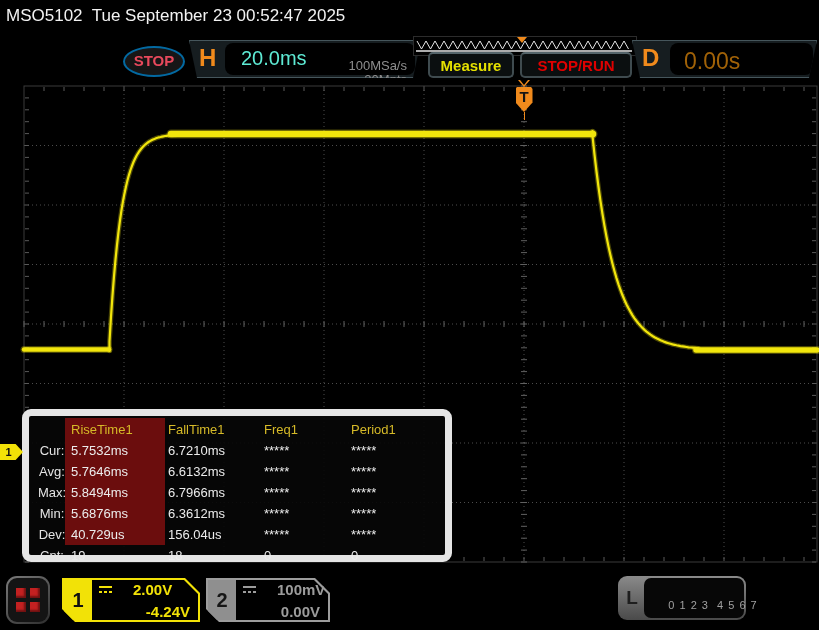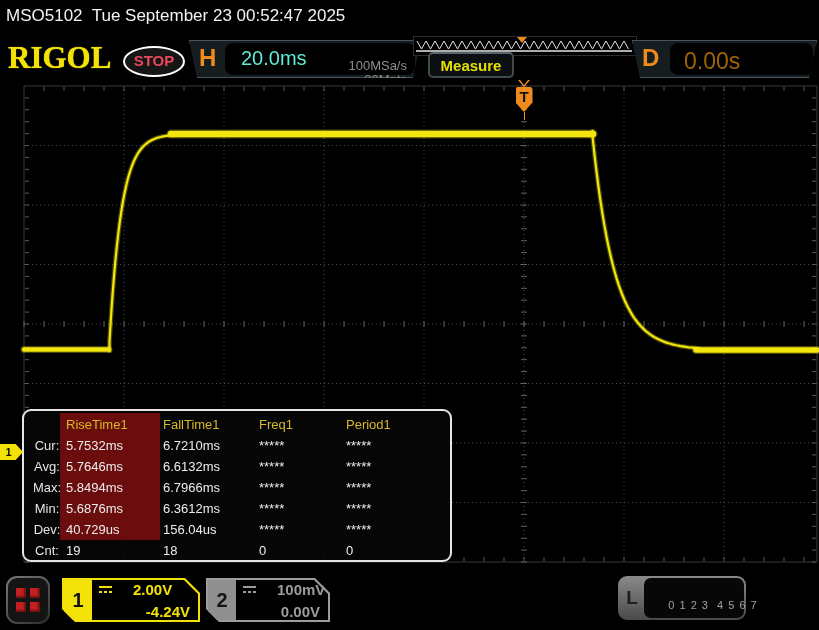--- a/index.html
+++ b/index.html
@@ -6,21 +6,21 @@
   #screen{position:relative;width:819px;height:630px;background:#000;overflow:hidden;
           font-family:"Liberation Sans",sans-serif;-webkit-font-smoothing:antialiased;}
   
   .status-bar{position:absolute;left:0;top:0;width:100%;height:31px;color:#f2f2f2;
               font-size:17px;line-height:31px;padding-left:6px;white-space:pre;}
   
   .logo{position:absolute;left:8px;top:40px;font-family:"Liberation Serif",serif;
         font-weight:bold;font-size:31px;color:var(--yellow);letter-spacing:0px;
         text-shadow:0 0 1px var(--yellow);}
   .stop-badge{position:absolute;left:123px;top:46px;width:58px;height:27px;border-radius:50%;
-        background:#161616;border:2px solid #ffffff;color:var(--pink);font-weight:bold;
+        background:#161616;border:2px solid #0369a1;color:var(--pink);font-weight:bold;
         font-size:15px;text-align:center;line-height:26px;}
   .hpanel{position:absolute;background:#161d20;box-shadow:inset 0 0 0 1px #46565c;
         clip-path:polygon(0 0,100% 0,calc(100% - 8px) 100%,8px 100%);}
   .hpanel.h{left:189px;top:40px;width:232px;height:38px;}
   .hpanel.d{left:632px;top:40px;width:185px;height:38px;}
   .hd-letter{position:absolute;left:10px;top:4px;font-size:24px;font-weight:bold;color:var(--orange);}
   .inner-box{position:absolute;top:3px;bottom:3px;background:#000;border-radius:8px;}
   .h .inner-box{left:36px;right:6px;}
   .d .inner-box{left:38px;right:4px;}
   .timebase{position:absolute;left:16px;top:4px;font-size:20px;color:#5eead4;}
@@ -45,21 +45,21 @@
         clip-path:polygon(0 8%,8% 0,92% 0,100% 8%,100% 62%,50% 100%,0 62%);
         color:#151515;font-weight:bold;font-size:15px;line-height:20px;text-align:center;}
   .trig-stem{width:1px;height:8px;background:var(--orange);margin:0 auto;}
   
   .ch1-marker{position:absolute;left:0;top:444px;width:23px;height:16px;z-index:3;
         background:var(--yellow);clip-path:polygon(0 0,68% 0,100% 50%,68% 100%,0 100%);
         color:#111;font-size:11px;font-weight:bold;line-height:16px;text-align:center;
         padding-right:6px;box-sizing:border-box;}
   
   .mpanel{position:absolute;left:22px;top:409px;width:430px;height:153px;z-index:2;
-        background:rgba(6,6,6,0.92);border:2px solid #e5e5e5;border-radius:9px;box-sizing:border-box;}
+        background:rgba(6,6,6,0.92);border:7px solid #e5e5e5;border-radius:9px;box-sizing:border-box;}
   .mred{position:absolute;left:36px;top:2px;width:100px;height:127px;background:var(--table-red);z-index:0;}
   .mtable{position:absolute;left:4px;top:3px;right:2px;z-index:1;}
   .mrow{display:flex;height:21px;line-height:21px;font-size:13px;}
   .mc{flex:0 0 auto;}
   .mc.l{width:38px;color:#e4e4e4;text-align:center;}
   .mc.c1{width:97px;}
   .mc.c2{width:96px;}
   .mc.c3{width:87px;}
   .mc.c4{flex:1;}
   .mhead .mc{color:var(--gold);}
@@ -96,21 +96,20 @@
         border-radius:7px;color:#a0a0a0;font-size:11px;line-height:15px;text-align:center;
         padding-top:5px;box-sizing:border-box;letter-spacing:1px;white-space:pre;}
 </style>
 </head>
 <body>
 
 <div id="screen">
 
   <div class="status-bar">MSO5102  Tue September 23 00:52:47 2025</div>
 
-  <div class="logo">RIGOL</div>
   <div class="stop-badge">STOP</div>
 
   <div class="hpanel h">
     <span class="hd-letter">H</span>
     <span class="inner-box">
       <span class="timebase">20.0ms</span>
       <span class="rate">
         <span>100MSa/s</span><br>
         <span>20Mpts</span>
       </span>
@@ -118,20 +117,21 @@
   </div>
 
   <div class="preview">
     <svg id="preview-svg" width="220" height="16">
         <path d="M 3 4 L 7.5 12 L 12 4 L 16.5 12 L 21 4 L 25.5 12 L 30 4 L 34.5 12 L 39 4 L 43.5 12 L 48 4 L 52.5 12 L 57 4 L 61.5 12 L 66 4 L 70.5 12 L 75 4 L 79.5 12 L 84 4 L 88.5 12 L 93 4 L 97.5 12 L 102 4 L 106.5 12 L 111 4 L 115.5 12 L 120 4 L 124.5 12 L 129 4 L 133.5 12 L 138 4 L 142.5 12 L 147 4 L 151.5 12 L 156 4 L 160.5 12 L 165 4 L 169.5 12 L 174 4 L 178.5 12 L 183 4 L 187.5 12 L 192 4 L 196.5 12 L 201 4 L 205.5 12 L 210 4 L 214.5 12" fill="none" stroke="#e6e6e6" stroke-width="1"></path>
         <line x1="2" y1="14" x2="218" y2="14" stroke="#e6e6e6" stroke-width="1.5"></line>
         <polygon points="103,0 113,0 108,6" fill="#f08a1c"></polygon>
       </svg>
   </div>
   <div class="hbtn measure-btn">Measure</div>
+  <div class="hbtn stoprun-btn">STOP/RUN</div>
 
   <div class="hpanel d">
     <span class="hd-letter">D</span>
     <span class="inner-box">
       <span class="delay">0.00s</span>
     </span>
   </div>
 
   <svg id="scope-svg" width="819" height="630">
       <rect x="24" y="86" width="793" height="476" fill="none" stroke="#3b3b3b"></rect>

